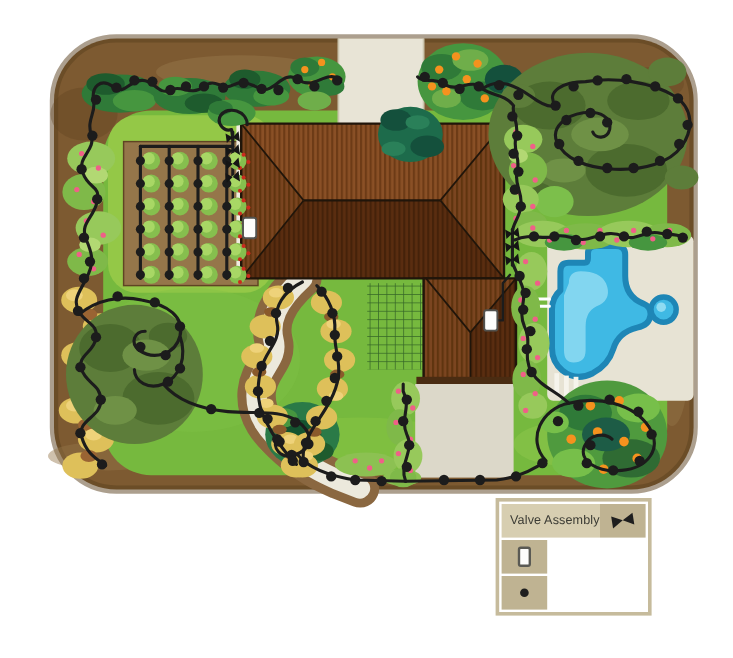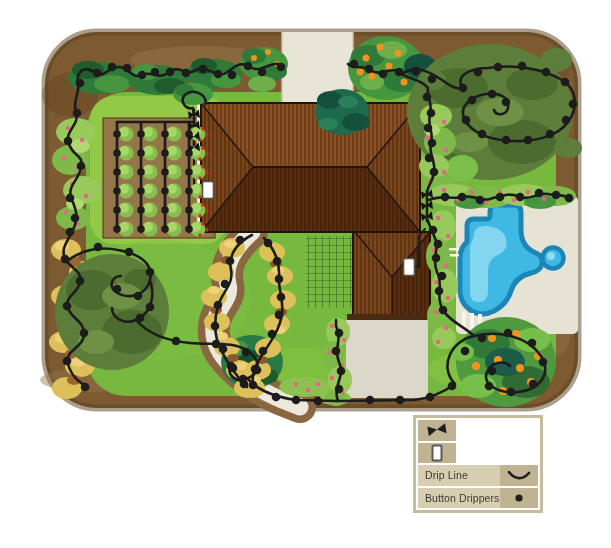--- a/index.html
+++ b/index.html
@@ -626,49 +626,41 @@
   <g id="controllers-layer">
         <rect x="202.5" y="181.5" width="11" height="17" rx="2" fill="#fdfdfb" stroke="#52524e" stroke-width="1.6"></rect>
         <rect x="403.5" y="258.5" width="11" height="17" rx="2" fill="#fdfdfb" stroke="#52524e" stroke-width="1.6"></rect>
       </g>
 </svg>
 
 <div class="legend">
   <div class="legend-inner">
 
     <div class="legend-row">
+      <div class="legend-label">Valve Assembly</div>
       <div class="legend-symbol">
         <svg width="26" height="16" viewBox="0 0 26 16">
           <g transform="rotate(-9 13 8)" fill="#1e1e1e">
             <path d="M4,3 L13,7.6 L4,13 Z"></path>
                 <path d="M22,2.6 L13,7.6 L22,12.6 Z"></path>
           </g>
         </svg>
       </div>
     </div>
 
     <div class="legend-row">
       <div class="legend-symbol">
         <svg width="26" height="18" viewBox="0 0 26 18">
           <rect x="8.5" y="1.5" width="9" height="15" rx="1.5" fill="#fdfdfb" stroke="#5a5a54" stroke-width="2"></rect>
         </svg>
       </div>
     </div>
 
+
     <div class="legend-row">
-      <div class="legend-label">Drip Line</div>
-      <div class="legend-symbol">
-        <svg width="26" height="16" viewBox="0 0 26 16">
-          <path d="M3,5 C9,13 17,13 23,6" fill="none" stroke="#1e1e1e" stroke-width="2.6" stroke-linecap="round"></path>
-        </svg>
-      </div>
-    </div>
-
-    <div class="legend-row">
-      <div class="legend-label">Button Drippers</div>
       <div class="legend-symbol">
         <svg width="26" height="16" viewBox="0 0 26 16">
           <circle cx="13" cy="8" r="3.6" fill="#1e1e1e"></circle>
         </svg>
       </div>
     </div>
 
   </div>
 </div>
 

